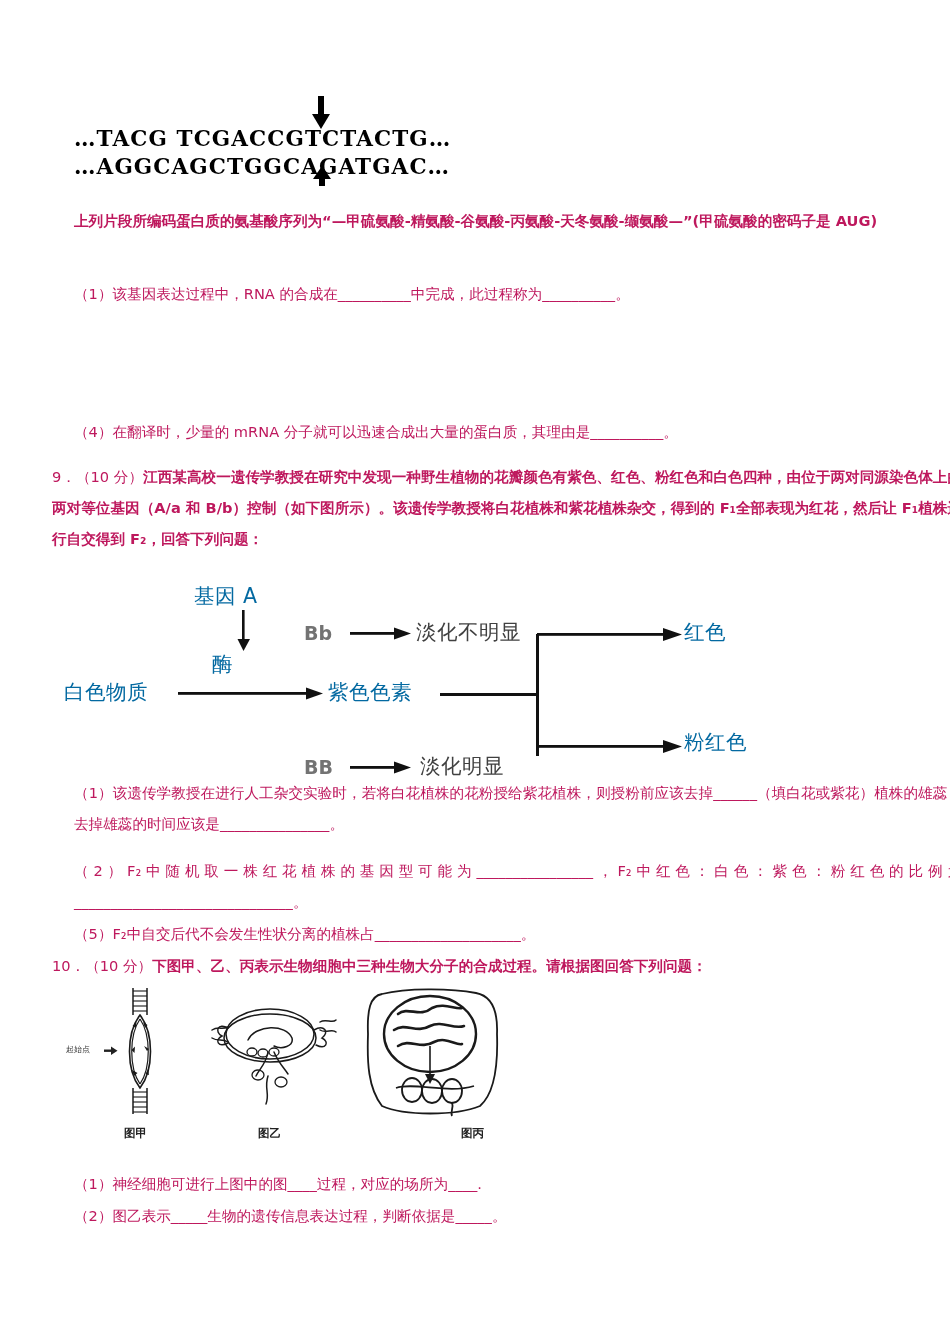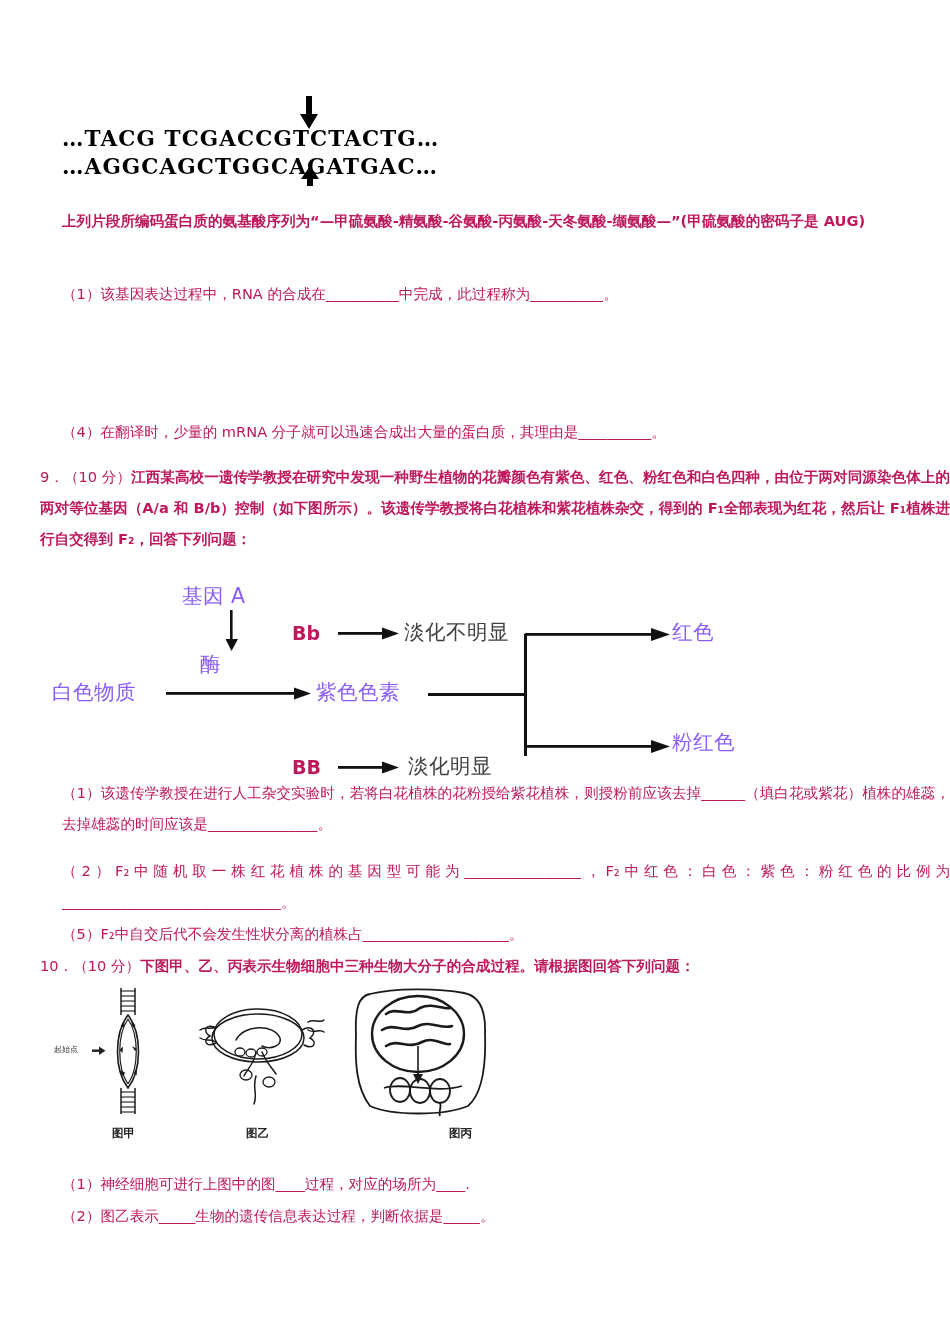--- a/index.html
+++ b/index.html
@@ -15,20 +15,21 @@
     color: #000000;
     overflow: hidden;
   }
 
   .page {
     position: relative;
     width: 846px;
     height: 1344px;
     padding: 0;
     box-sizing: border-box;
+    margin-left: 12px;
   }
 
   
   .dna-figure {
     position: absolute;
     left: 62px;
     top: 96px;
     width: 560px;
     height: 96px;
   }
@@ -78,31 +79,31 @@
     position: absolute;
     left: 48px;
     top: 578px;
     width: 740px;
     height: 172px;
     font-family: "DejaVu Sans", "Liberation Sans", sans-serif;
   }
   .g-label {
     position: absolute;
     font-size: 20.5px;
-    color: #8b5cf6;
+    color: #0369a1;
     white-space: nowrap;
     letter-spacing: 0.5px;
   }
   .g-label.dark { color: #404040; }
   .g-mono {
     position: absolute;
     font-family: "DejaVu Sans", "Liberation Sans", sans-serif;
     font-size: 19px;
     font-weight: 700;
-    color: #be185d;
+    color: #737373;
     white-space: nowrap;
   }
   .gline {
     position: absolute;
     background: #111;
   }
 
   
   .bio-figs {
     position: absolute;

